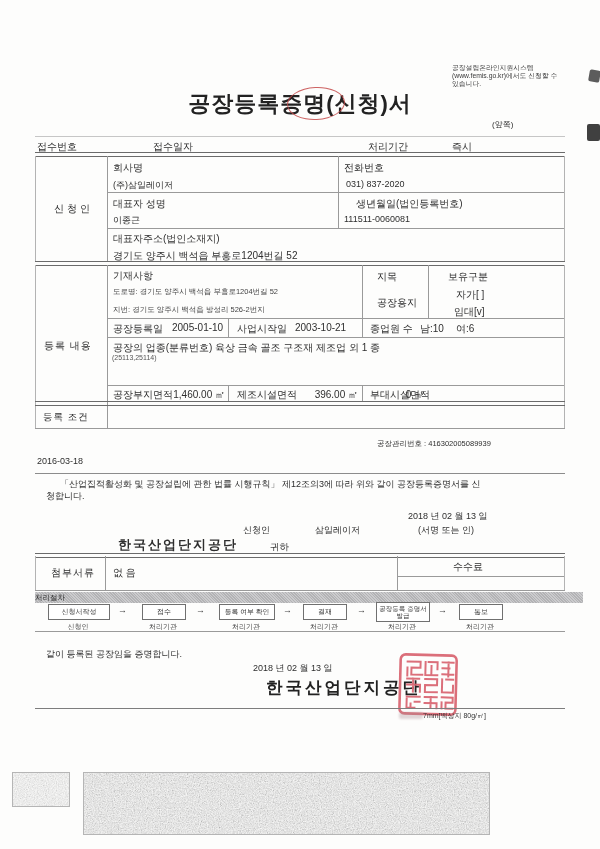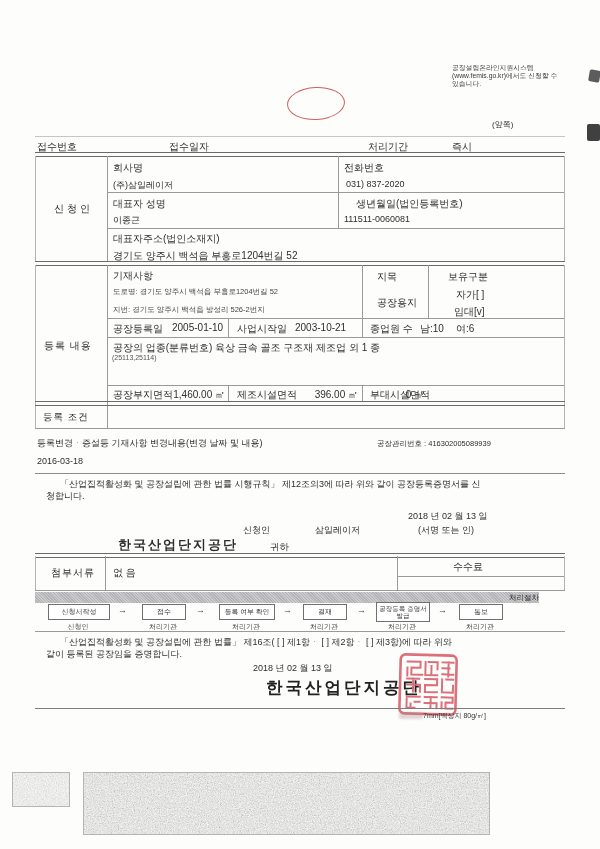--- a/index.html
+++ b/index.html
@@ -12,43 +12,44 @@
   .b{font-weight:bold}
   .vl{position:absolute;width:1px;background:#9a9a9a}
   .hl{position:absolute;height:1px;background:#9a9a9a}
   .dl{position:absolute;height:3px;border-top:1.4px solid #6b6b6b;border-bottom:1px solid #6b6b6b}
   .fbox{position:absolute;border:1px solid #707070;background:#fff;display:flex;align-items:center;
         justify-content:center;text-align:center;white-space:pre-line;line-height:7.5px;color:#333}
   .actor{position:absolute;text-align:center;color:#454545}
   .arrow{position:absolute;color:#444}
   .title-circle{position:absolute;border:1.7px solid rgba(196,72,72,.85);border-radius:50%;
         transform:rotate(-3deg);background:transparent}
-  .procbar{position:absolute;left:35px;top:592px;width:504px;height:11px;background:#c7c7c9;
+  .procbar{position:absolute;left:35px;top:592px;width:548px;height:11px;background:#c7c7c9;
         background-image:repeating-linear-gradient(45deg,rgba(0,0,0,.10) 0 1px,rgba(255,255,255,.08) 1px 2px);
-        display:flex;align-items:center;justify-content:flex-end;color:#2c2c2c}
+        display:flex;align-items:center;justify-content:flex-start;color:#2c2c2c}
   .stamp{position:absolute;left:398px;top:653px;transform:rotate(1.5deg);opacity:.92}
   .noise{position:absolute;border:1px solid #b5b5b5}
   .smudge{position:absolute;background:rgba(170,140,145,.35);filter:blur(1px);border-radius:2px}
   .edgemark{position:absolute;border-radius:2px}
   .ra{text-align:right}
 </style>
 </head>
 <body>
 
 <div class="page">
 
   <div class="abs t68" style="left:452px;top:64px;width:114px;white-space:normal;line-height:8px;color:#3a3a3a">공장설립온라인지원시스템(www.femis.go.kr)에서도 신청할 수 있습니다.</div>
 
+  <div class="abs b" style="left:0;top:89px;width:600px;text-align:center;font-size:22px;letter-spacing:1px;color:#222">공장등록증명(신청)서</div>
   <div class="title-circle" style="left:287px;top:87px;width:56px;height:31px"></div>
 
   <div class="abs t8" style="left:492px;top:119px">(앞쪽)</div>
 
   <div class="hl" style="left:35px;top:136px;width:530px;background:#c6c6c6"></div>
   <div class="abs t85" style="left:37px;top:140px">접수번호</div>
-  <div class="abs t85" style="left:169px;top:140px">접수일자</div>
+  <div class="abs t85" style="left:153px;top:140px">접수일자</div>
   <div class="abs t85" style="left:368px;top:140px">처리기간</div>
   <div class="abs t85" style="left:452px;top:140px">즉시</div>
   <div class="dl" style="left:35px;top:152px;width:530px"></div>
 
   <div class="vl" style="left:35px;top:156px;height:106px;background:#b3b3b3"></div>
   <div class="vl" style="left:564px;top:156px;height:106px;background:#b3b3b3"></div>
   <div class="vl" style="left:107px;top:156px;height:106px"></div>
   <div class="vl" style="left:338px;top:156px;height:72px"></div>
   <div class="hl" style="left:107px;top:192px;width:457px"></div>
   <div class="hl" style="left:107px;top:228px;width:457px"></div>
@@ -106,21 +107,20 @@
   <div class="abs t85" style="left:237px;top:388px">제조시설면적</div>
   <div class="abs t85 ra" style="left:300px;top:388px;width:58px">396.00 ㎡</div>
   <div class="abs t85" style="left:370px;top:388px">부대시설면적</div>
   <div class="abs t85 ra" style="left:398px;top:388px;width:26px">0 ㎡</div>
 
   <div class="dl" style="left:35px;top:401px;width:530px"></div>
 
   <div class="abs t95" style="left:43px;top:411px;letter-spacing:1px">등록 조건</div>
   <div class="hl" style="left:35px;top:428px;width:530px"></div>
 
-  <div class="abs t9" style="left:37px;top:437px">등록변경ㆍ증설등 기재사항 변경내용(변경 날짜 및 내용)</div>
   <div class="abs t75" style="left:377px;top:439px">공장관리번호 : 416302005089939</div>
   <div class="abs t9" style="left:37px;top:456px">2016-03-18</div>
   <div class="hl" style="left:35px;top:473px;width:530px;background:#8c8c8c"></div>
 
   <div class="abs t9" style="left:60px;top:478px">「산업집적활성화 및 공장설립에 관한 법률 시행규칙」  제12조의3에 따라 위와 같이 공장등록증명서를 신</div>
   <div class="abs t9" style="left:46px;top:490px">청합니다.</div>
   <div class="abs t9" style="left:408px;top:510px">2018 년 02 월 13 일</div>
   <div class="abs t9" style="left:243px;top:524px">신청인</div>
   <div class="abs t9" style="left:315px;top:524px">삼일레이저</div>
   <div class="abs t9" style="left:418px;top:524px">(서명 또는 인)</div>
@@ -157,21 +157,20 @@
   <div class="fbox t7" style="left:459px;top:604px;width:42px;height:14px">통보</div>
 
   <div class="actor t7" style="left:48px;top:622px;width:60px">신청인</div>
   <div class="actor t7" style="left:142px;top:622px;width:42px">처리기관</div>
   <div class="actor t7" style="left:219px;top:622px;width:54px">처리기관</div>
   <div class="actor t7" style="left:303px;top:622px;width:42px">처리기관</div>
   <div class="actor t7" style="left:376px;top:622px;width:52px">처리기관</div>
   <div class="actor t7" style="left:459px;top:622px;width:42px">처리기관</div>
   <div class="hl" style="left:35px;top:631px;width:530px"></div>
 
-  <div class="abs t9" style="left:60px;top:636px">「산업집적활성화 및 공장설립에 관한 법률」  제16조( [ ] 제1항ㆍ [ ] 제2항ㆍ [ ] 제3항)에 따라 위와</div>
   <div class="abs t9" style="left:46px;top:648px">같이 등록된 공장임을 증명합니다.</div>
   <div class="abs t9" style="left:253px;top:662px">2018 년 02 월 13 일</div>
   <div class="abs b" style="left:266px;top:677px;font-size:16.5px;letter-spacing:3px;color:#222">한국산업단지공단</div>
 
   <div class="stamp">
     <svg width="60" height="63" viewBox="0 0 60 63" xmlns="http://www.w3.org/2000/svg">
       <g fill="none" stroke="#d96470" stroke-width="2.6">
         <rect x="2" y="2" width="56" height="59" rx="5"></rect>
       </g>
       <g fill="none" stroke="#d96470" stroke-width="2" stroke-linecap="square">

